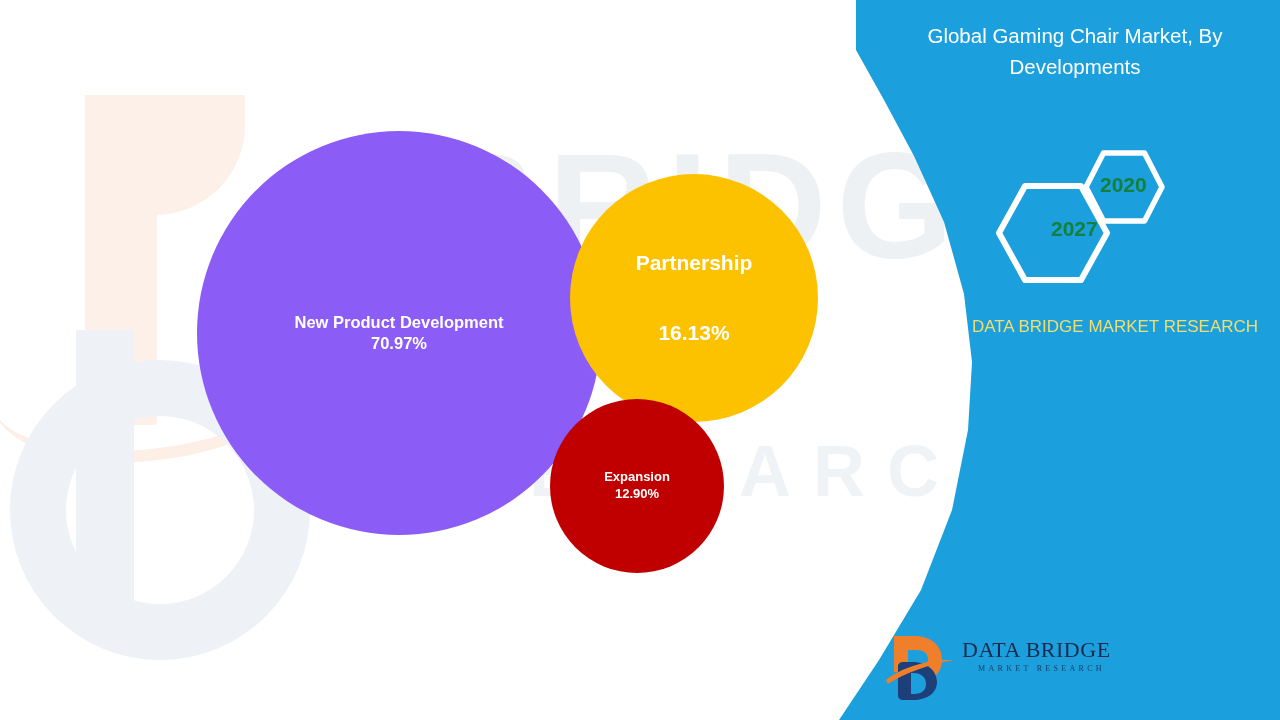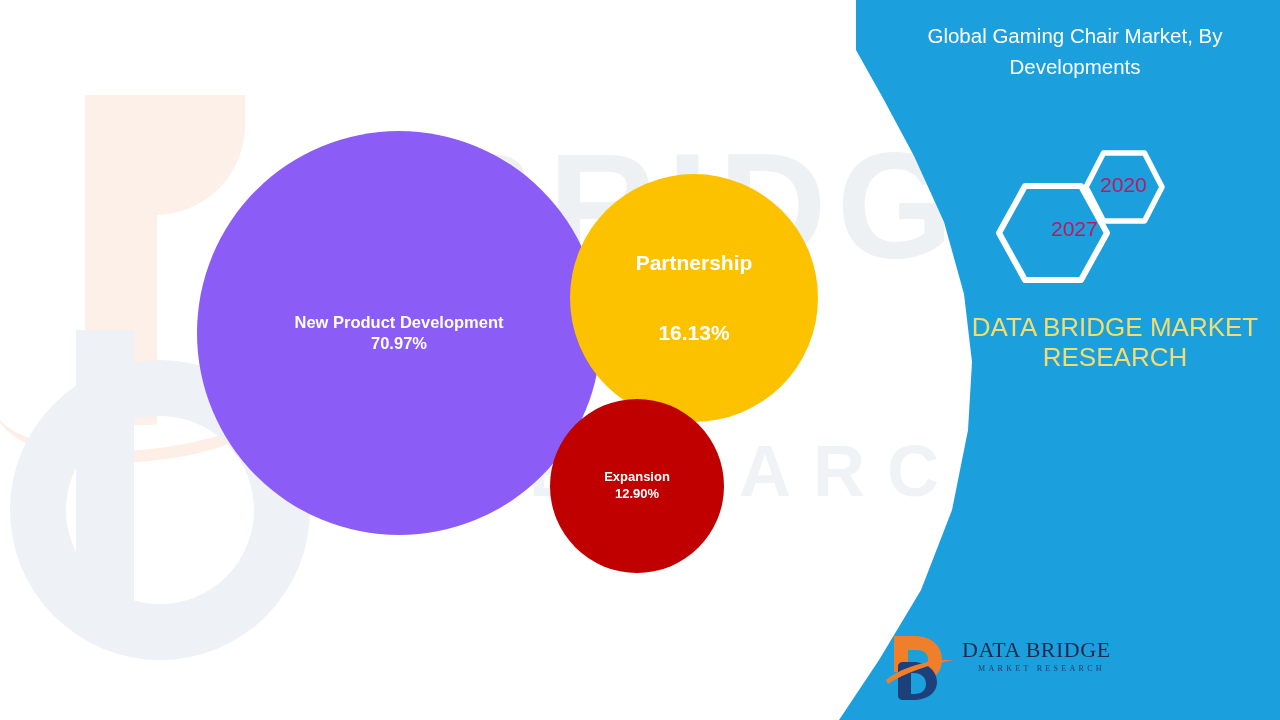--- a/index.html
+++ b/index.html
@@ -168,38 +168,38 @@
   }
 
   
   .hex {
     position: absolute;
     z-index: 12;
   }
   .hex svg { display: block; overflow: visible; }
   .hex-text {
     position: absolute;
-    color: #be185d;
+    color: #15803d;
     font-size: 21px;
-    font-weight: 400;
+    font-weight: 700;
     white-space: nowrap;
   }
   #hex-2020 { left: 1083px; top: 150px; }
   #hex-2020 .hex-text { left: 17px; top: 23px; }
   #hex-2027 { left: 996px; top: 183px; }
   #hex-2027 .hex-text { left: 26px; top: 34px; margin-left: 29px; }
 
   
   #brand-name {
     position: absolute;
     left: 965px; top: 312px;
     width: 300px;
     text-align: center;
     color: #f2dd6e;
-    font-size: 26px;
+    font-size: 17px;
     font-weight: 400;
     line-height: 30px;
     z-index: 12;
   }
 
   
   #logo {
     position: absolute;
     left: 884px; top: 628px;
     width: 215px; height: 74px;

